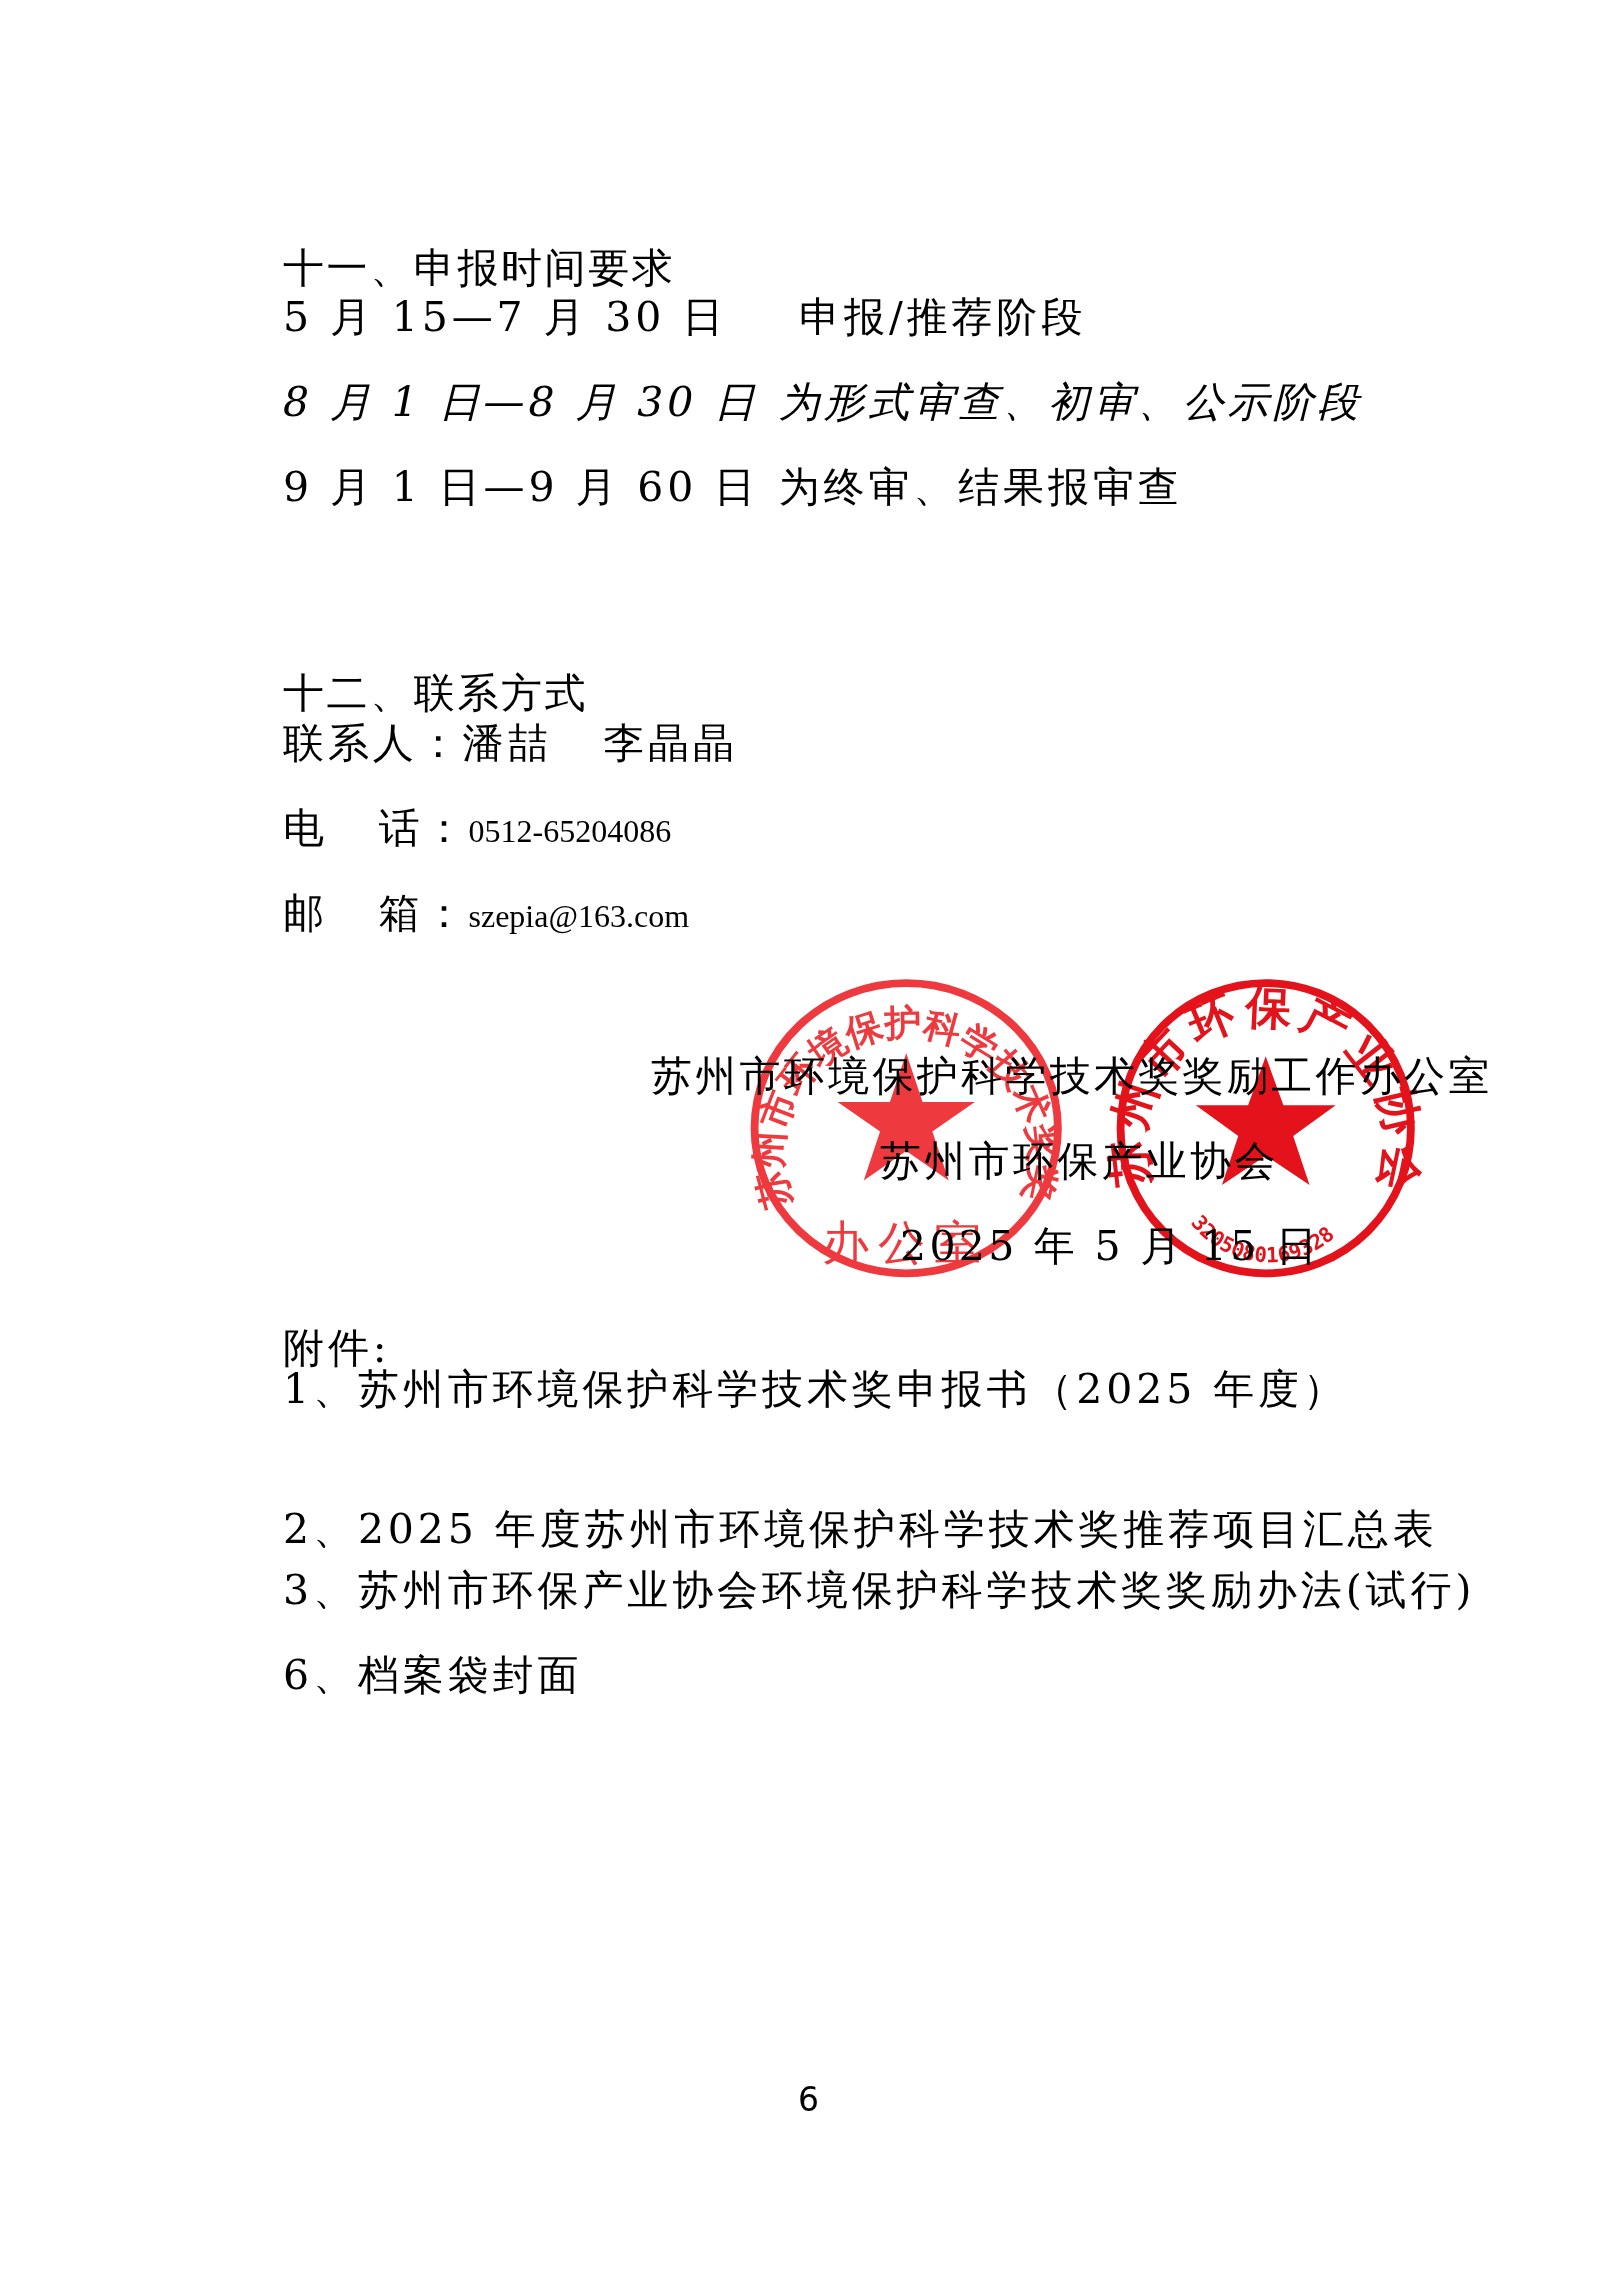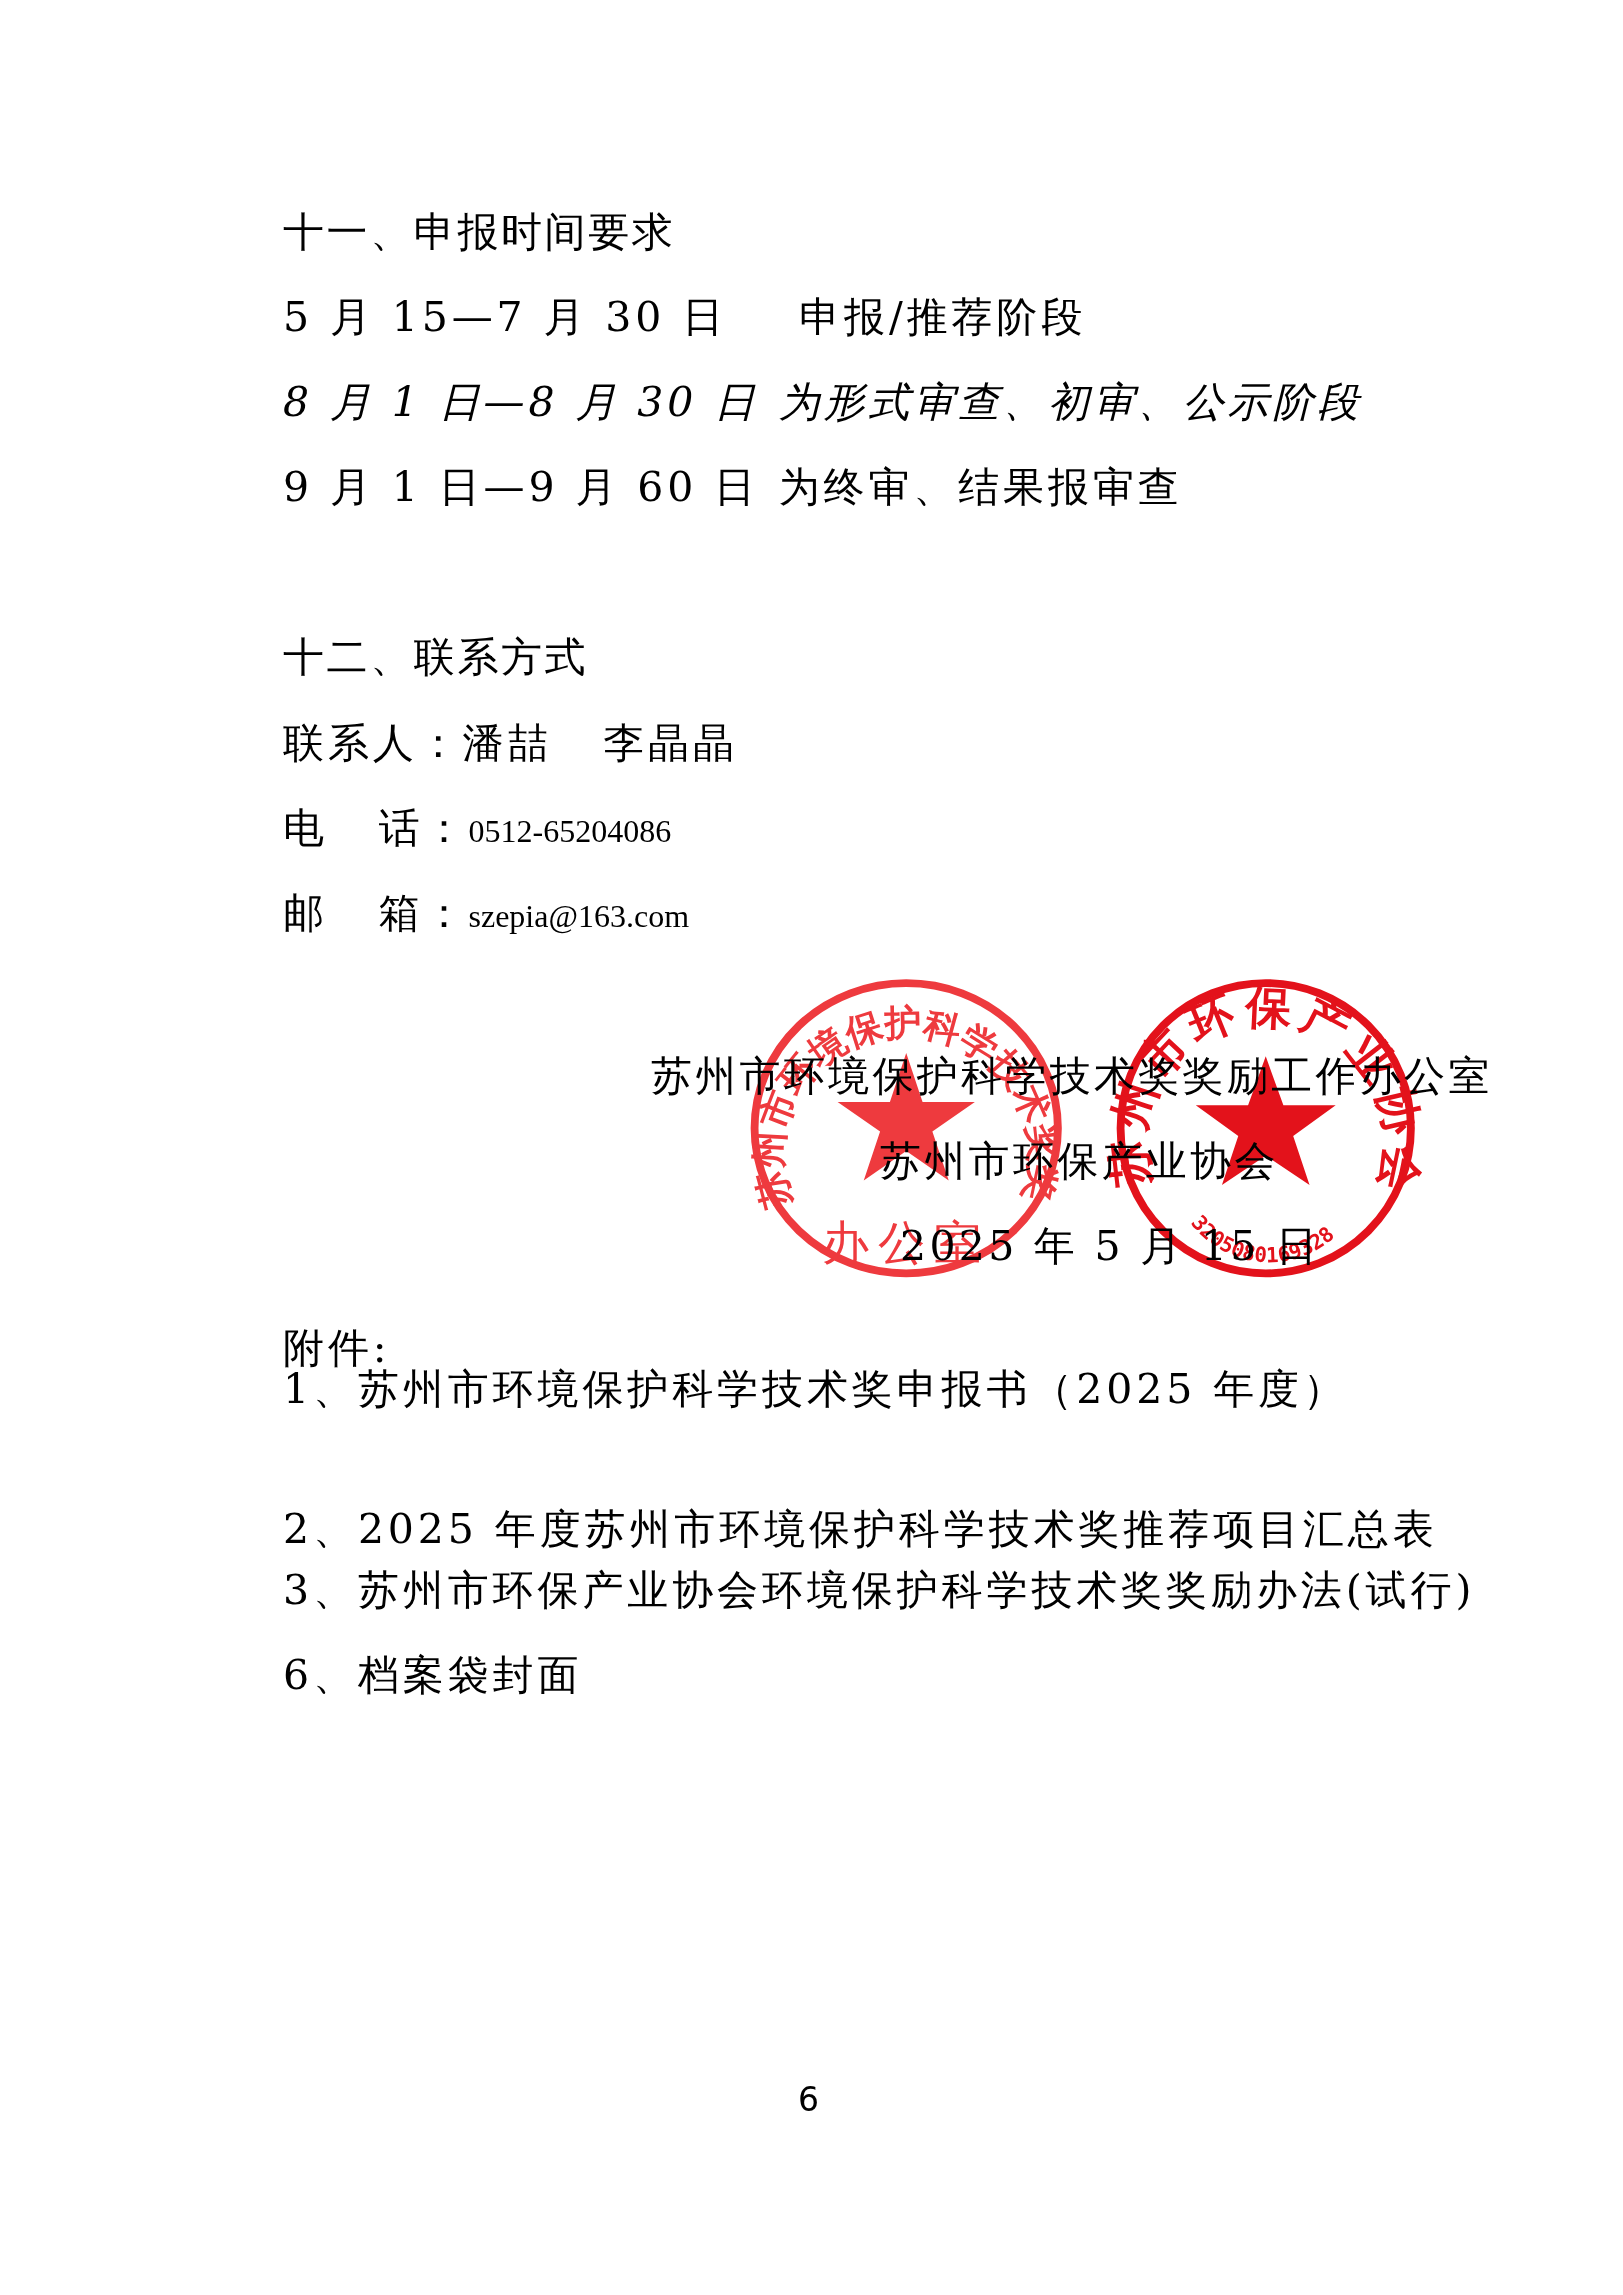--- a/index.html
+++ b/index.html
@@ -6,21 +6,21 @@
     body {
       width: 1623px; height: 2295px; position: relative; overflow: hidden;
       font-family: "DejaVu Serif", "Liberation Serif", serif;
       color: #000000;
     }
     .line {
       position: absolute; left: 283px;
       font-size: 41px; line-height: 52px; white-space: pre;
       letter-spacing: 3.9px;
     }
-    .heading { font-family: "DejaVu Sans", "Liberation Sans", sans-serif; letter-spacing: 2.6px; }
+    .heading { font-family: "DejaVu Sans", "Liberation Sans", sans-serif; letter-spacing: 2.6px; margin-top: 36px; }
     .latin { font-family: "Liberation Serif", serif; letter-spacing: 0; font-size: 32px; }
     .sig {
       position: absolute; font-size: 41px; line-height: 52px; white-space: pre; letter-spacing: 3.3px;
       z-index: 3;
     }
     .stamp { position: absolute; z-index: 2; }
     .page-num {
       position: absolute; left: 798px; top: 2080px;
       font-family: "DejaVu Sans", sans-serif; font-size: 33px;
     }

